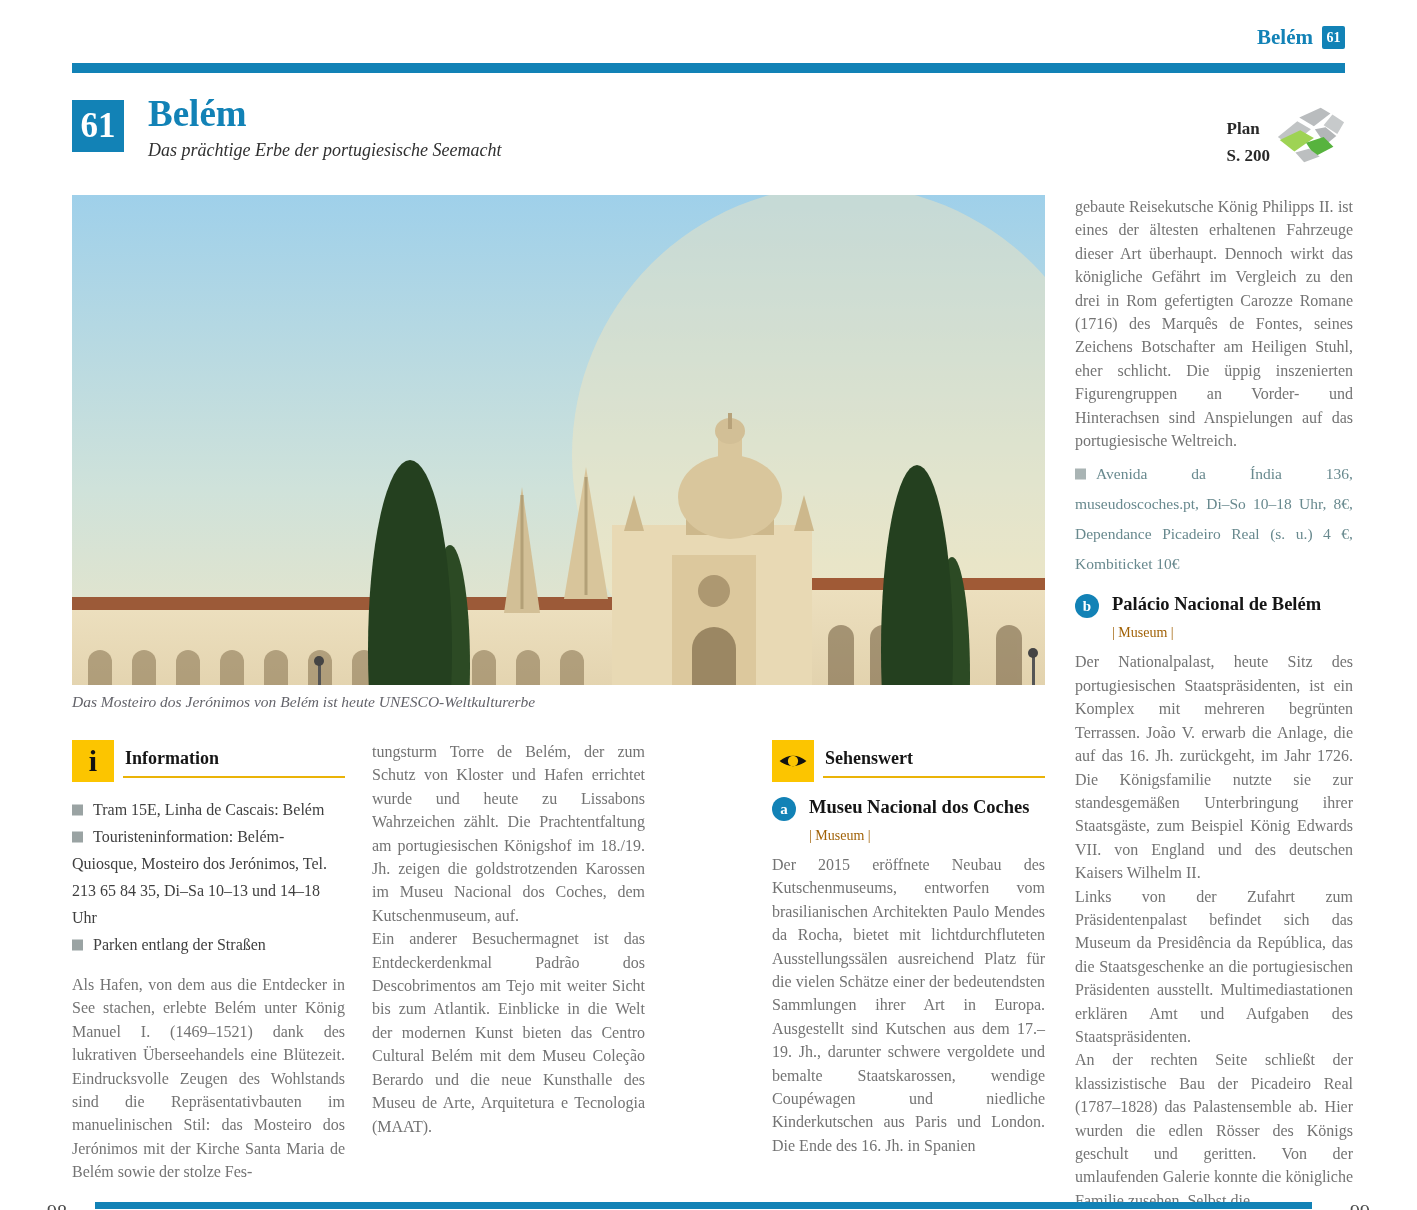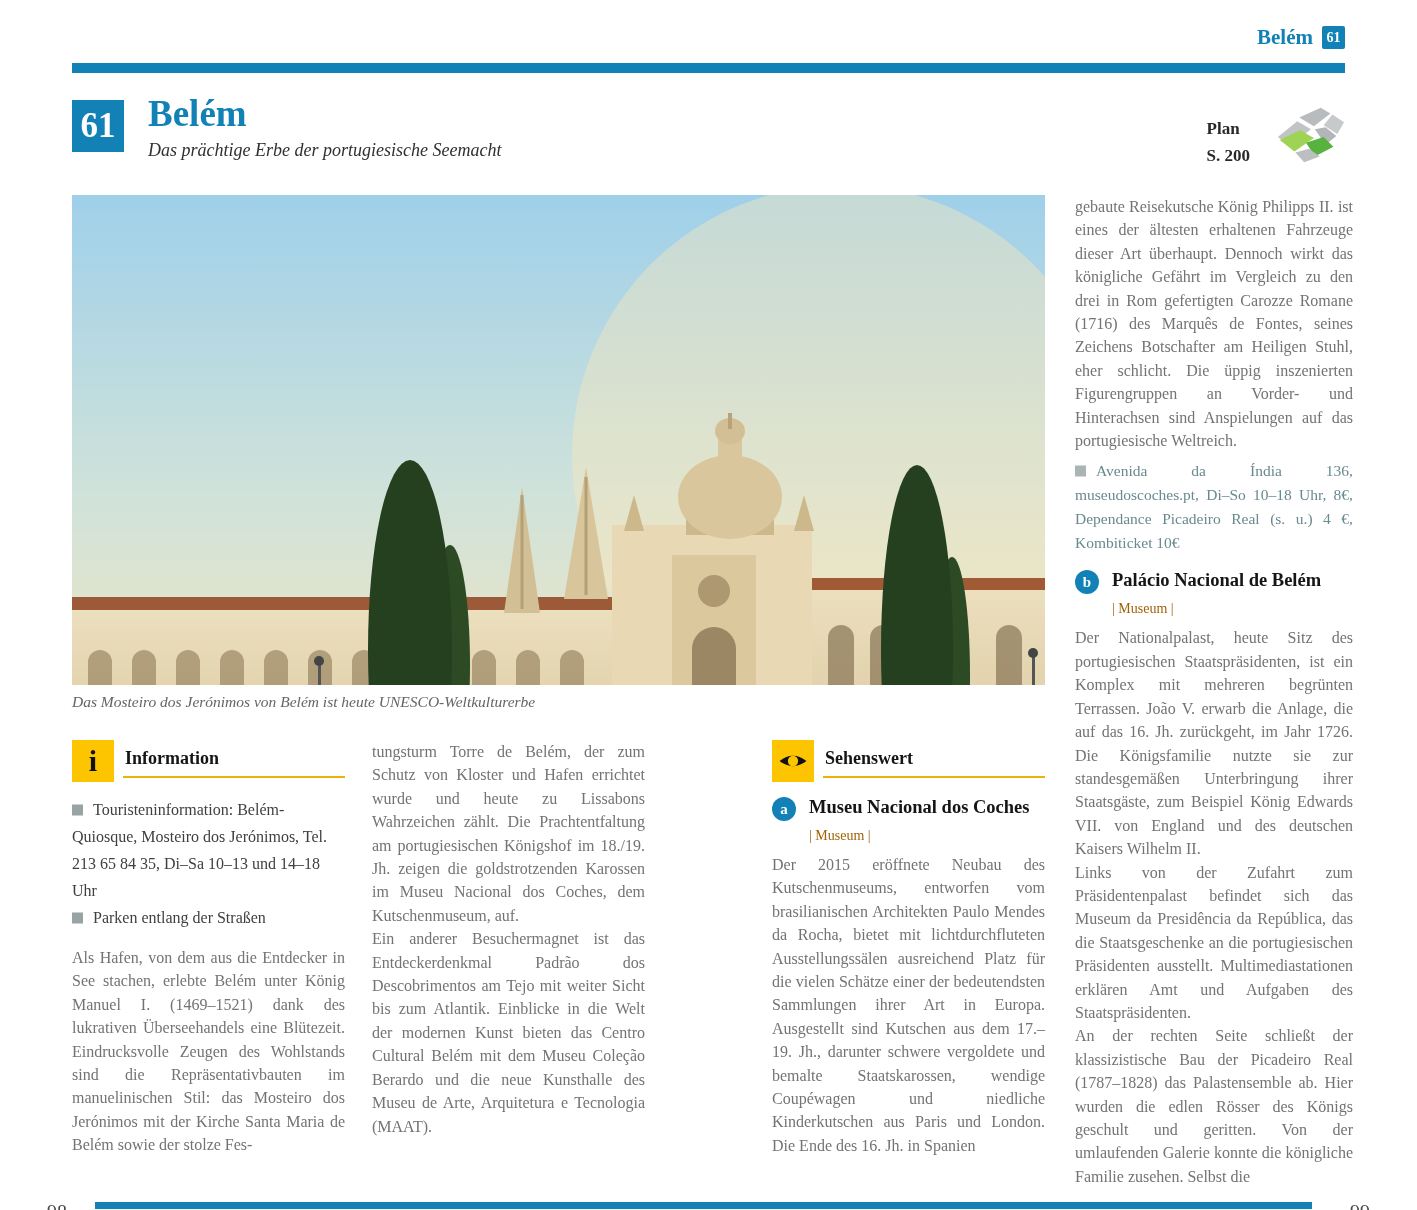--- a/index.html
+++ b/index.html
@@ -14,21 +14,21 @@
   .rule-top{position:absolute;left:72px;top:63px;width:1273px;height:10px;background:#1282b6;}
   .rule-bottom{position:absolute;left:95px;top:1202px;width:1217px;height:7px;background:#1282b6;}
 
   
   .chap-box{position:absolute;left:72px;top:100px;width:52px;height:52px;background:#1282b6;color:#fff;
             font-size:35px;font-weight:bold;display:flex;align-items:center;justify-content:center;}
   .chap-title{position:absolute;left:148px;top:92px;font-size:37px;font-weight:bold;color:#1282b6;}
   .chap-sub{position:absolute;left:148px;top:140px;font-size:18px;font-style:italic;color:#303030;}
 
   
-  .plan{position:absolute;top:103px;right:69px;display:flex;align-items:flex-start;gap:20px;}
+  .plan{position:absolute;top:103px;right:69px;display:flex;align-items:flex-start;gap:0;}
   .plan-text{font-weight:bold;font-size:17px;color:#282828;line-height:27px;margin-top:12px;}
   .map-icon svg{width:78px;height:64px;display:block;}
 
   
   .photo{position:absolute;left:72px;top:195px;width:973px;height:490px;overflow:hidden;}
   .photo svg{display:block;width:973px;height:490px;}
   .caption{position:absolute;left:72px;top:693px;font-style:italic;font-size:15.5px;color:#63636a;}
 
   
   .col{position:absolute;width:273px;top:740px;}
@@ -53,21 +53,21 @@
 
   
   .entry-head{display:flex;margin-top:13px;}
   .badge-circle{width:24px;height:24px;border-radius:50%;background:#1282b6;color:#fff;font-size:15px;
                 font-weight:bold;display:flex;align-items:center;justify-content:center;flex:0 0 24px;margin-top:2px;}
   .entry-text{margin-left:13px;}
   .entry-title{font-size:18.5px;font-weight:bold;color:#151515;line-height:24px;}
   .entry-cat{font-size:14px;color:#a16207;margin-top:9px;}
   .entry-body{margin-top:9px;}
 
-  .teal{margin-top:7px;font-size:15.5px;line-height:24px;color:#68898e;text-align:justify;}
+  .teal{margin-top:7px;font-size:15.5px;line-height:30px;color:#68898e;text-align:justify;}
 
   .pagenum{position:absolute;top:1157px;font-size:20px;color:#4c4c4c;margin-top:44px;}
   #pn98{left:47px;} #pn99{left:1350px;}
 </style>
 </head>
 <body>
 
 <div class="page">
 
   <div class="run-head">
@@ -202,20 +202,21 @@
   <div class="caption">Das Mosteiro dos Jerónimos von Belém ist heute UNESCO-Weltkulturerbe</div>
 
   <div class="col" id="col1">
     <div class="sec-head">
       <div class="sec-icon">
           <span class="i-glyph">i</span>
         </div>
       <div class="sec-title-wrap">Information</div>
     </div>
     <div class="bullets">
+      <div><span class="sq"></span><span>Tram 15E, Linha de Cascais: Belém</span></div>
       <div><span class="sq"></span><span>Touristeninformation: Belém-Quiosque, Mosteiro dos Jerónimos, Tel. 213 65 84 35, Di–Sa 10–13 und 14–18 Uhr</span></div>
       <div><span class="sq"></span><span>Parken entlang der Straßen</span></div>
     </div>
     <div class="justify col1-body">Als Hafen, von dem aus die Entdecker in See stachen, erlebte Belém unter König Manuel I. (1469–1521) dank des lukrativen Überseehandels eine Blütezeit. Eindrucksvolle Zeugen des Wohlstands sind die Repräsentativbauten im manuelinischen Stil: das Mosteiro dos Jerónimos mit der Kirche Santa Maria de Belém sowie der stolze Fes-</div>
   </div>
 
   <div class="col" id="col2">
     <div class="justify">tungsturm Torre de Belém, der zum Schutz von Kloster und Hafen errichtet wurde und heute zu Lissabons Wahrzeichen zählt. Die Prachtentfaltung am portugiesischen Königshof im 18./19. Jh. zeigen die goldstrotzenden Karossen im Museu Nacional dos Coches, dem Kutschenmuseum, auf.</div>
     <div class="justify">Ein anderer Besuchermagnet ist das Entdeckerdenkmal Padrão dos Descobrimentos am Tejo mit weiter Sicht bis zum Atlantik. Einblicke in die Welt der modernen Kunst bieten das Centro Cultural Belém mit dem Museu Coleção Berardo und die neue Kunsthalle des Museu de Arte, Arquitetura e Tecnologia (MAAT).</div>
   </div>

